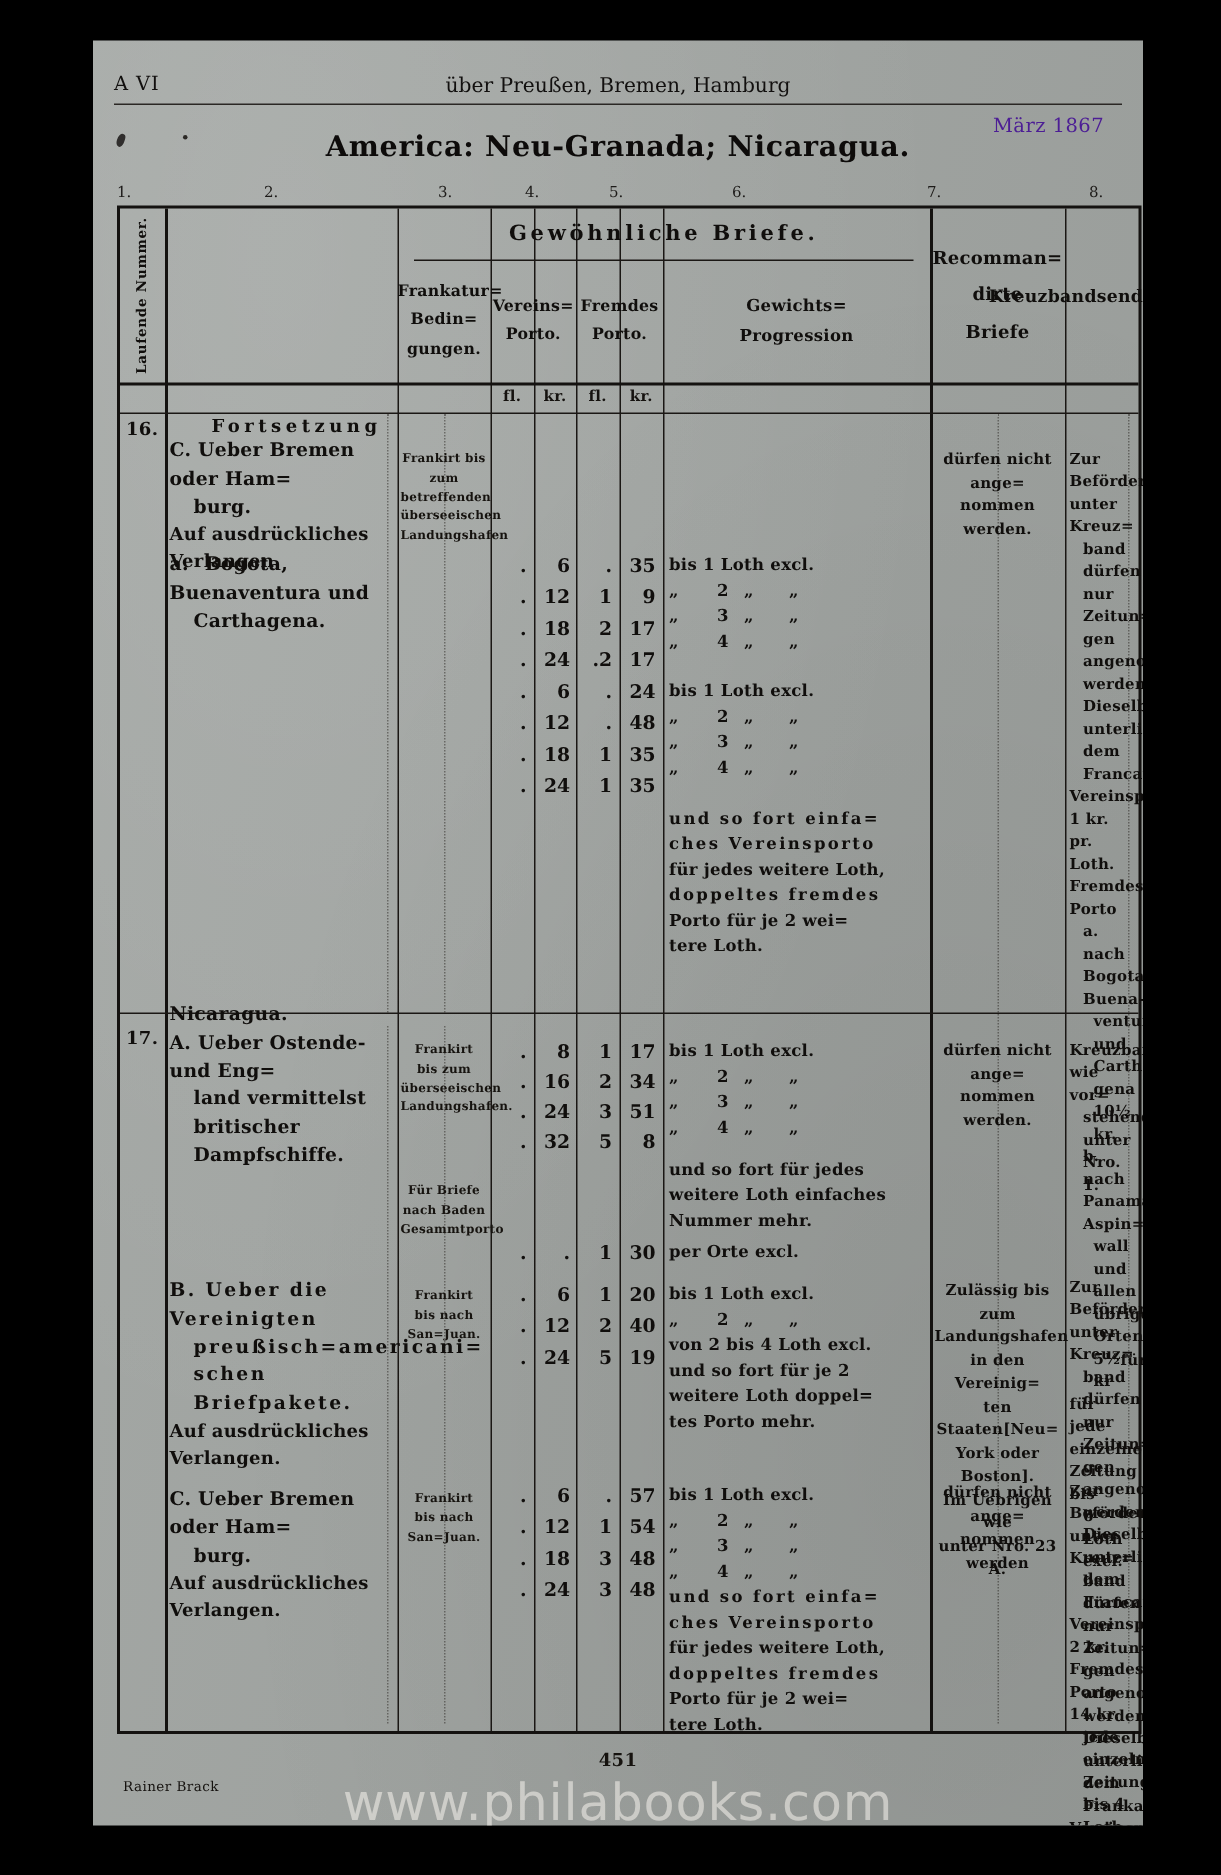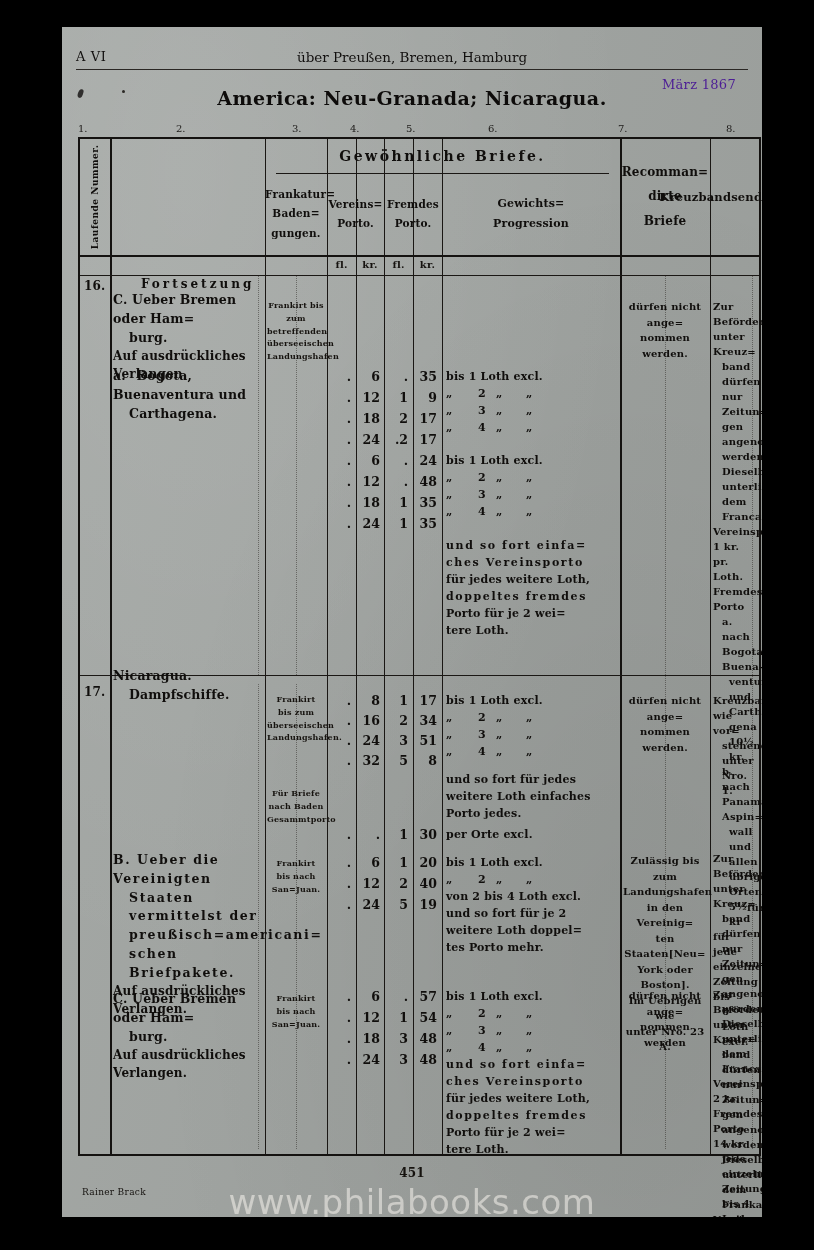--- a/index.html
+++ b/index.html
@@ -163,21 +163,21 @@
       <div id="h_nr">
         <span class="fr">Laufende Nummer.</span>
       </div>
 
 
       <div id="h_gewbr" class="hcell fr">Gewöhnliche Briefe.</div>
       <div id="h_gewbr_rule"></div>
 
       <div id="h_frank" class="hcell fr">
         <div>Frankatur=</div>
-        <div>Baden=</div>
+        <div>Bedin=</div>
         <div>gungen.</div>
       </div>
 
       <div id="h_ver" class="hcell fr">
         <div>Vereins=</div>
         <div>Porto.</div>
       </div>
 
       <div id="h_frem" class="hcell fr">
         <div>Fremdes</div>
@@ -345,20 +345,22 @@
         <div class="ind2">wall und allen übrigen</div>
         <div class="ind2">Orten 5½ kr</div>
         <div>für jede einzelne Zeitung bis</div>
         <div class="ind1">6 Loth excl.</div>
       </div>
 
       <div class="rownum fr" style="left:4px;top:410px">17.</div>
 
       <div class="c2 fr" style="top:392px">
         <div class="ttl">Nicaragua.</div>
+        <div class="ttl">A. Ueber Ostende-und Eng=</div>
+        <div class="ttl ind2">land vermittelst britischer</div>
         <div class="ttl ind2">Dampfschiffe.</div>
       </div>
 
       <div class="c3 fr" style="top:418px">
         <div>Frankirt</div>
         <div>bis zum</div>
         <div>überseeischen</div>
         <div>Landungshafen.</div>
       </div>
 
@@ -400,21 +402,21 @@
           <span style="width:22px">„</span>
           <span style="width:28px;text-align:center">4</span>
           <span style="width:30px">„</span>
             <span>„</span>
         </div>
       </div>
 
       <div class="c6 fr" style="top:496px">
         <div>und so fort für jedes</div>
         <div>weitere Loth einfaches</div>
-        <div>Porto jedes.</div>
+        <div>Nummer mehr.</div>
       </div>
 
       <div class="c3 fr" style="top:512px">
         <div>Für Briefe</div>
         <div>nach Baden</div>
         <div>Gesammtporto</div>
       </div>
 
       <div class="num" style="left:247px;width:24px;top:552px">.</div>
       <div class="num" style="left:276px;width:24px;top:552px">.</div>
@@ -428,21 +430,20 @@
         <div>nommen werden.</div>
       </div>
 
       <div class="c8 fr" style="top:418px;width:44px;left:633px">
         <div>Kreuzbandsendungen wie vor=</div>
         <div class="ind1">stehend unter Nro. 1.</div>
       </div>
 
       <div class="c2 fr" style="top:576px">
         <div class="ttl sp">B. Ueber die Vereinigten</div>
-        <div class="ttl ind2 sp">Staaten vermittelst der</div>
         <div class="ttl ind2 sp">preußisch=americani=</div>
         <div class="ttl ind2 sp">schen Briefpakete.</div>
         <div class="sub">Auf ausdrückliches Verlangen.</div>
       </div>
 
       <div class="c3 fr" style="top:582px">
         <div>Frankirt</div>
         <div>bis nach</div>
         <div>San=Juan.</div>
       </div>

